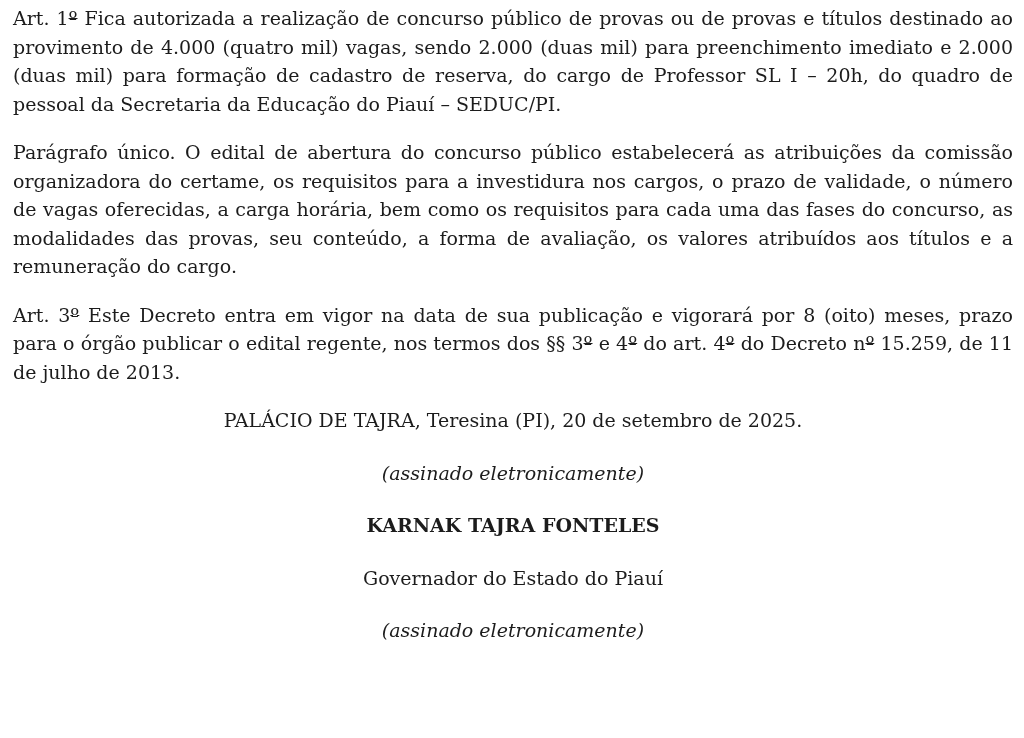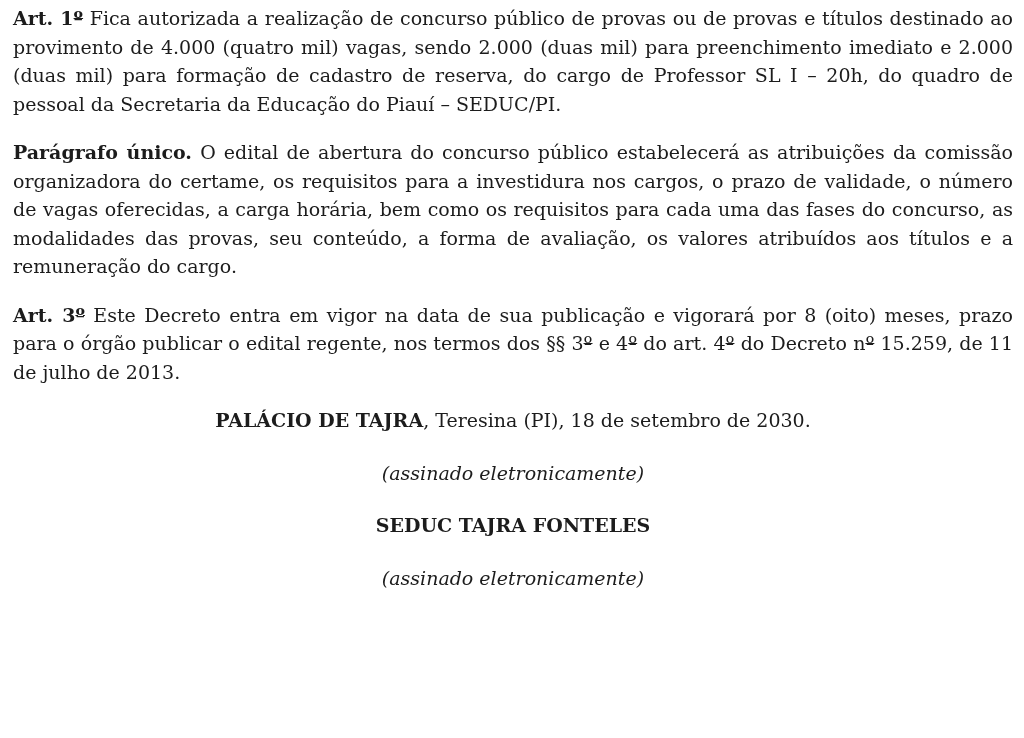--- a/index.html
+++ b/index.html
@@ -23,42 +23,43 @@
     text-align: justify;
     line-height: 28.5px;
   }
   .center {
     text-align: center;
     margin: 0 0 24px 0;
     line-height: 28.5px;
   }
   .italic { font-style: italic; }
   .bold   { font-weight: bold; }
-  b       { font-weight: bold; }
+  b       { font-weight: normal; }
   
   .ord {
     text-decoration: underline;
     text-decoration-thickness: 1px;
     text-underline-offset: -0.36em;
   }
 </style>
 </head>
 <body>
 
 <main class="page">
 
   <p class="para"><b class="lead">Art. 1<span class="ord">º</span></b><span> Fica autorizada a realização de concurso público de provas ou de provas e títulos destinado ao provimento de 4.000 (quatro mil) vagas, sendo 2.000 (duas mil) para preenchimento imediato e 2.000 (duas mil) para formação de cadastro de reserva, do cargo de Professor SL I – 20h, do quadro de pessoal da Secretaria da Educação do Piauí – SEDUC/PI.</span></p>
 
 
   <p class="para"><b class="lead">Parágrafo único.</b><span> O edital de abertura do concurso público estabelecerá as atribuições da comissão organizadora do certame, os requisitos para a investidura nos cargos, o prazo de validade, o número de vagas oferecidas, a carga horária, bem como os requisitos para cada uma das fases do concurso, as modalidades das provas, seu conteúdo, a forma de avaliação, os valores atribuídos aos títulos e a remuneração do cargo.</span></p>
 
   <p class="para"><b class="lead">Art. 3<span class="ord">º</span></b><span> Este Decreto entra em vigor na data de sua publicação e vigorará por 8 (oito) meses, prazo para o órgão publicar o edital regente, nos termos dos §§ 3<span class="ord">º</span> e 4<span class="ord">º</span> do art. 4<span class="ord">º</span> do Decreto n<span class="ord">º</span> 15.259, de 11 de julho de 2013.</span></p>
 
-  <p class="center"><b>PALÁCIO DE TAJRA</b><span>, Teresina (PI), 18 de setembro de 2030.</span></p>
+  <p class="center"><b>PALÁCIO DE TAJRA</b><span>, Teresina (PI), 20 de setembro de 2025.</span></p>
 
   <p class="center italic">(assinado eletronicamente)</p>
 
-  <p class="center bold">SEDUC TAJRA FONTELES</p>
+  <p class="center bold">KARNAK TAJRA FONTELES</p>
 
+  <p class="center">Governador do Estado do Piauí</p>
 
   <p class="center italic">(assinado eletronicamente)</p>
 
 </main>
 
 </body></html>

